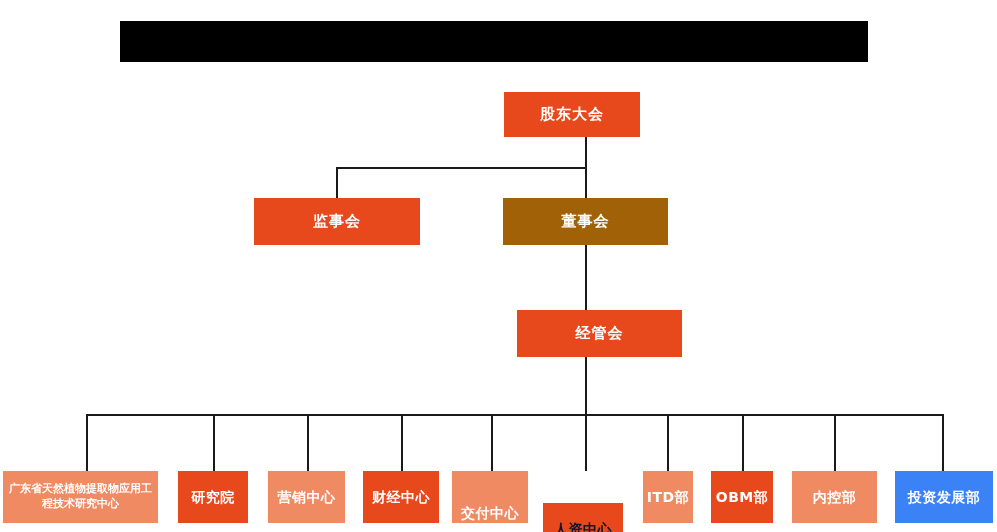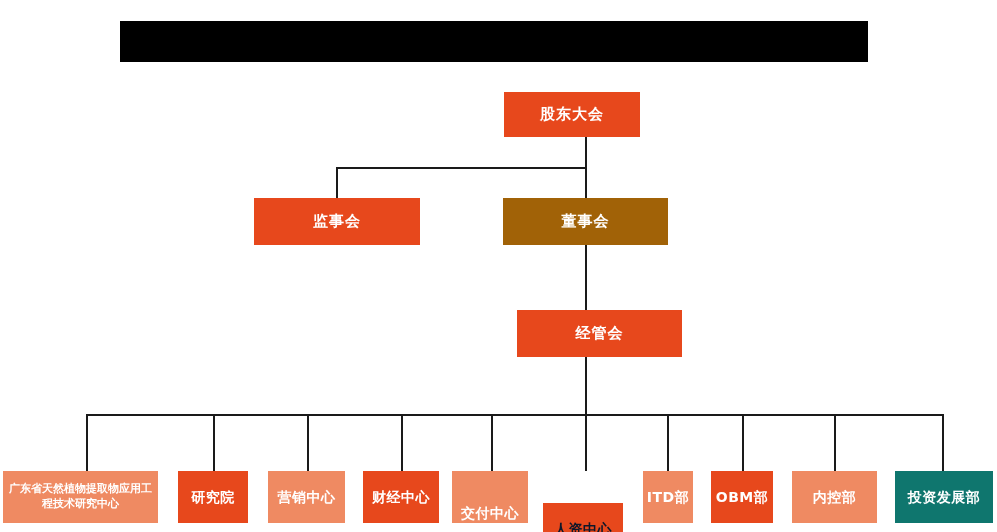--- a/index.html
+++ b/index.html
@@ -105,17 +105,17 @@
       </div>
       <div class="node bottom" style="left: 643px; top: 471px; width: 50px; height: 52px; background: rgb(239, 138, 98); color: rgb(255, 255, 255);">
         <span>ITD部</span>
       </div>
       <div class="node bottom" style="left: 711px; top: 471px; width: 62px; height: 52px; background: rgb(231, 72, 28); color: rgb(255, 255, 255); align-items: center;">
         <span>OBM部</span>
       </div>
       <div class="node bottom" style="left: 792px; top: 471px; width: 85px; height: 52px; background: rgb(239, 138, 98); color: rgb(255, 255, 255);">
         <span>内控部</span>
       </div>
-      <div class="node bottom" style="left: 895px; top: 471px; width: 98px; height: 52px; background: #0f766e; color: rgb(255, 255, 255);">
+      <div class="node bottom" style="left: 895px; top: 471px; width: 98px; height: 52px; background: #3b82f6; color: rgb(255, 255, 255);">
         <span>投资发展部</span>
       </div>
     </div>
 </div>
 
 </body></html>

